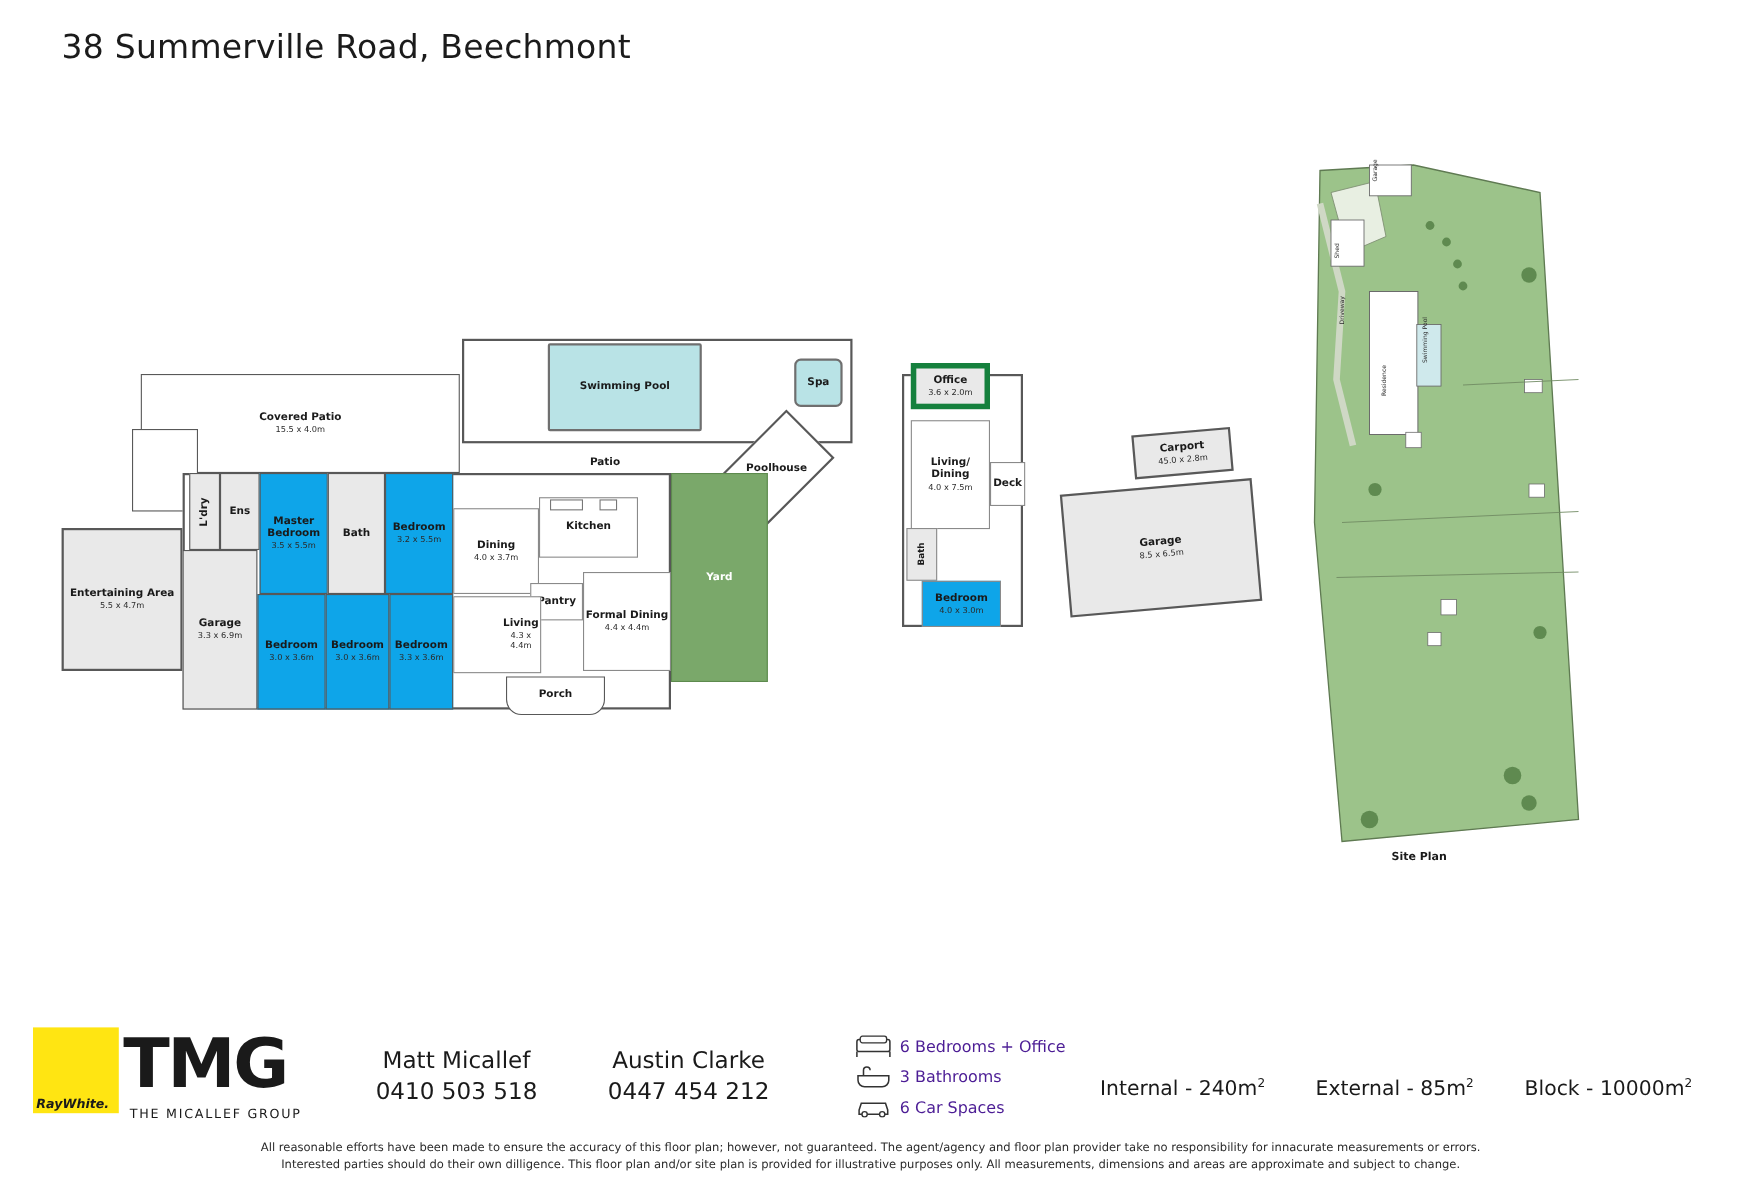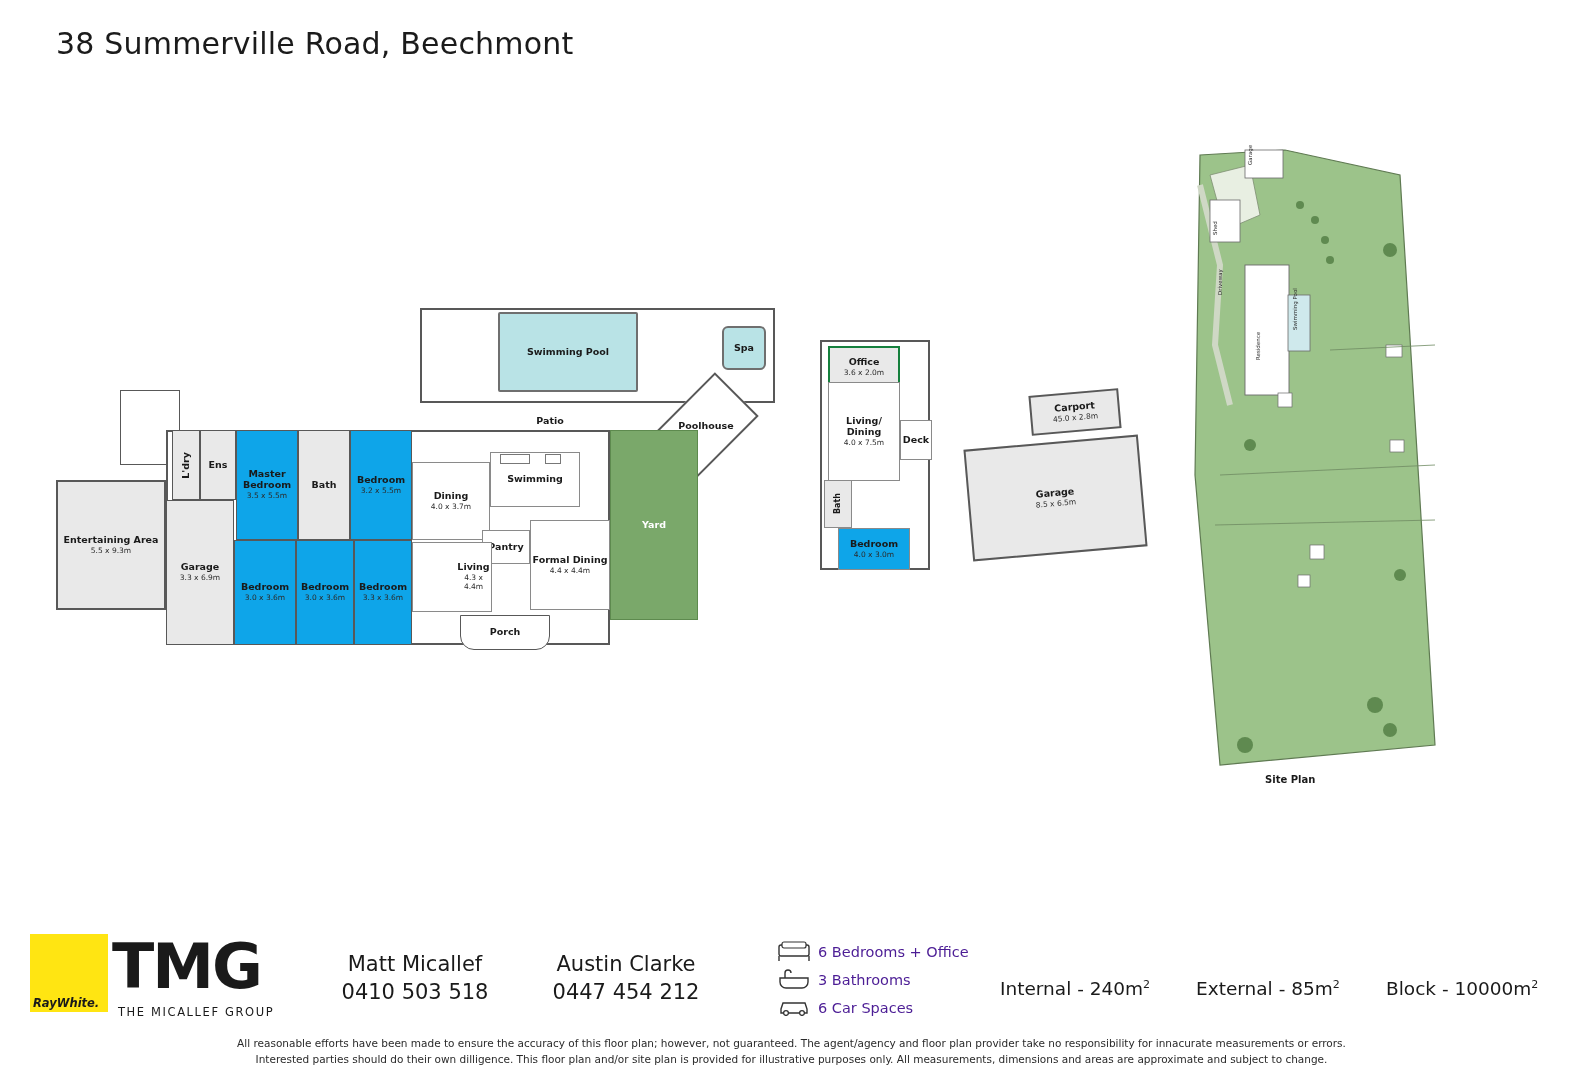--- a/index.html
+++ b/index.html
@@ -69,25 +69,29 @@
 
   <div class="lbl" style="left:515px;top:325px;width:70px;">
     <span>Patio</span>
   </div>
 
   <div class="room white" style="left:660px;top:305px;width:90px;height:62px;border:2px solid #585858;transform:rotate(-45deg);transform-origin:center;"></div>
   <div class="lbl" style="left:670px;top:330px;width:72px;">
     <span>Poolhouse</span>
   </div>
 
+  <div class="room white" style="left:128px;top:250px;width:290px;height:90px;border:1.5px solid #585858;">
+    <span class="rm-name">Covered Patio</span>
+    <span class="rm-dim">15.5 x 4.0m</span>
+  </div>
   <div class="room white" style="left:120px;top:300px;width:60px;height:75px;border:1.5px solid #585858;"></div>
 
   <div class="room lgrey" style="left:56px;top:390px;width:110px;height:130px;border:2px solid #585858;">
     <span class="rm-name">Entertaining Area</span>
-    <span class="rm-dim">5.5 x 9.3m</span>
+    <span class="rm-dim">5.5 x 4.7m</span>
   </div>
 
   <div class="room white" style="left:166px;top:340px;width:444px;height:215px;border:2px solid #585858;"></div>
 
   <div class="room lgrey" style="left:166px;top:410px;width:68px;height:145px;border:1.5px solid #585858;">
     <span class="rm-name">Garage</span>
     <span class="rm-dim">3.3 x 6.9m</span>
   </div>
 
   <div class="room lgrey" style="left:172px;top:340px;width:28px;height:70px;border:1.5px solid #585858;">
@@ -126,21 +130,21 @@
     <span class="rm-name">Bedroom</span>
     <span class="rm-dim">3.3 x 3.6m</span>
   </div>
 
   <div class="room white" style="left:412px;top:372px;width:78px;height:78px;border:1px solid #8a8a8a;">
     <span class="rm-name">Dining</span>
     <span class="rm-dim">4.0 x 3.7m</span>
   </div>
 
   <div class="room white" style="left:490px;top:362px;width:90px;height:55px;border:1px solid #8a8a8a;">
-    <span class="rm-name">Swimming</span>
+    <span class="rm-name">Kitchen</span>
   </div>
   <div class="fix" style="left:500px;top:364px;width:30px;height:10px;"></div>
   <div class="fix" style="left:545px;top:364px;width:16px;height:10px;"></div>
 
   <div class="room white" style="left:482px;top:440px;width:48px;height:34px;border:1px solid #8a8a8a;">
     <span class="rm-name">Pantry</span>
   </div>
 
   <div class="room white" style="left:412px;top:452px;width:80px;height:70px;border:1px solid #8a8a8a;padding-left:43px;">
     <span class="rm-name">Living</span>
@@ -156,21 +160,21 @@
 
   <div class="room white" style="left:460px;top:525px;width:90px;height:35px;border:1.5px solid #585858;border-radius:0 0 14px 14px;">
     <span class="rm-name">Porch</span>
   </div>
 
   <div class="room green" style="left:610px;top:340px;width:88px;height:190px;border:1.5px solid #5d8a4e;">
     <span class="rm-name" style="color:#ffffff;">Yard</span>
   </div>
 
   <div class="room white" style="left:820px;top:250px;width:110px;height:230px;border:2px solid #585858;"></div>
-  <div class="room lgrey" style="left:828px;top:256px;width:72px;height:42px;border:2px solid #15803d;">
+  <div class="room lgrey" style="left:828px;top:240px;width:72px;height:42px;border:5px solid #15803d;">
     <span class="rm-name">Office</span>
     <span class="rm-dim">3.6 x 2.0m</span>
   </div>
   <div class="room white" style="left:828px;top:292px;width:72px;height:99px;border:1px solid #8a8a8a;">
     <span class="rm-name">
       <span>Living/ Dining</span>
     </span>
     <span class="rm-dim">4.0 x 7.5m</span>
   </div>
   <div class="room white" style="left:900px;top:330px;width:32px;height:40px;border:1px solid #8a8a8a;">

